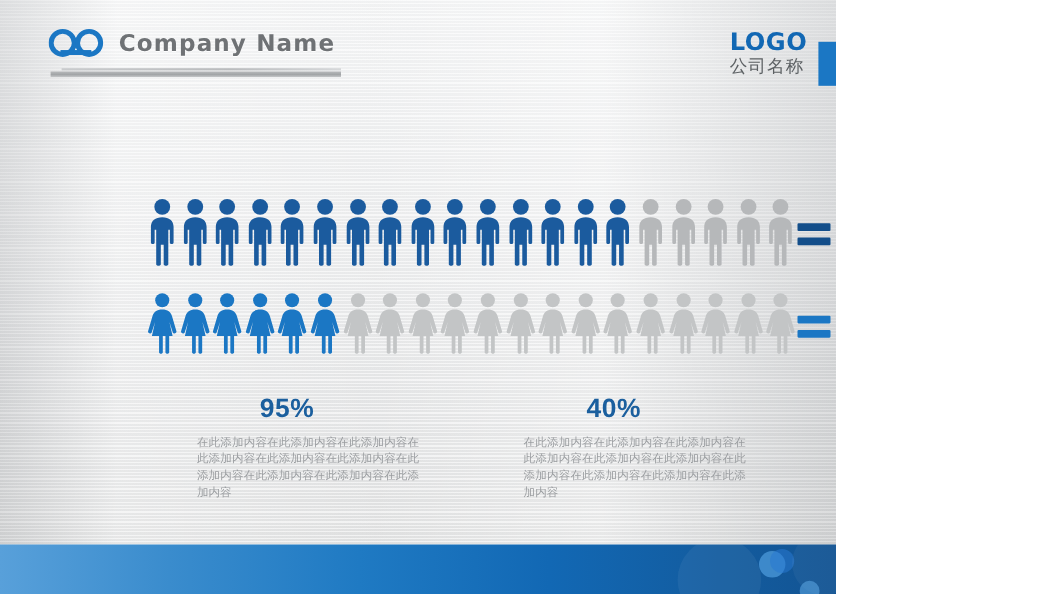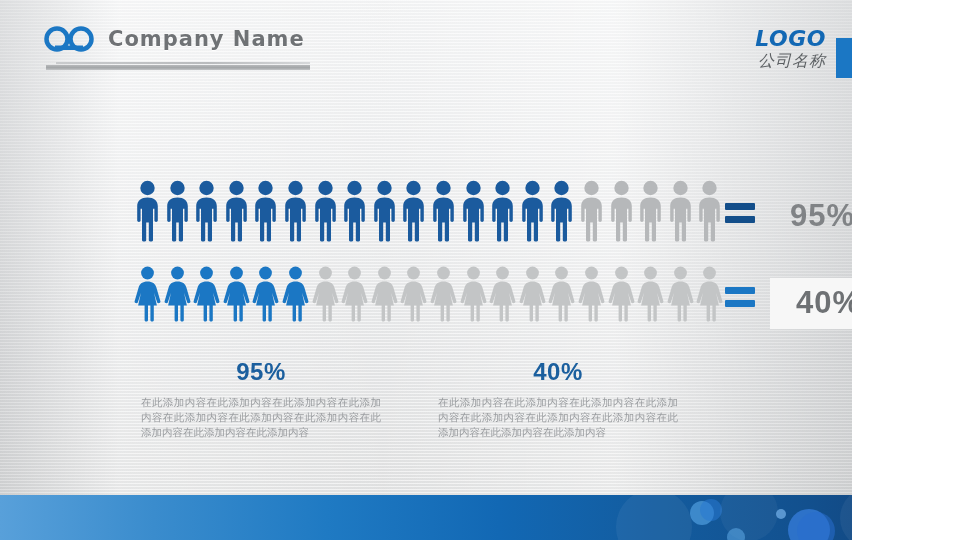--- a/index.html
+++ b/index.html
@@ -8,21 +8,21 @@
   }
   body {
     width: 960px;
     height: 540px;
     overflow: hidden;
     font-family: "Liberation Sans", sans-serif;
   }
 
   .slide {
     position: relative;
-    width: 852px;
+    width: 760px;
     height: 540px;
     background:
       repeating-linear-gradient(180deg,
         rgba(255,255,255,0.55) 0px,
         rgba(255,255,255,0.55) 1px,
         rgba(0,0,0,0.012) 1px,
         rgba(0,0,0,0.012) 3px),
       linear-gradient(180deg, #f2f3f4 0%, #eaebec 42%, #e2e3e4 70%, #dcdddd 100%);
     overflow: hidden;
   }
@@ -80,23 +80,22 @@
     height: 5px;
     margin-top: 1px;
     background: linear-gradient(180deg, #b7b9bb 0%, #a2a5a7 55%, #c4c6c8 100%);
   }
 
   
   .logo-tr {
     position: absolute;
     right: 26px;
     top: 28px;
-    text-align: right;
+    text-align: left;
     z-index: 4;
-    font-style: italic;
   }
   .logo-tr .logo-text {
     font-family: "DejaVu Sans", sans-serif;
     font-size: 22px;
     font-weight: bold;
     color: #1268b4;
     letter-spacing: 0.5px;
     line-height: 1;
   }
   .logo-tr .logo-sub {
@@ -182,20 +181,21 @@
     line-height: 1;
     margin-bottom: 11px;
   }
   .caption-body {
     font-family: "DejaVu Sans", sans-serif;
     font-size: 10.5px;
     line-height: 1.45;
     color: #9a9da0;
     text-align: justify;
     text-align-last: left;
+    margin-left: 38px;
   }
 
   
   .footer-band {
     position: absolute;
     left: 0;
     bottom: 0;
     width: 960px;
     height: 45px;
     background: linear-gradient(90deg,

